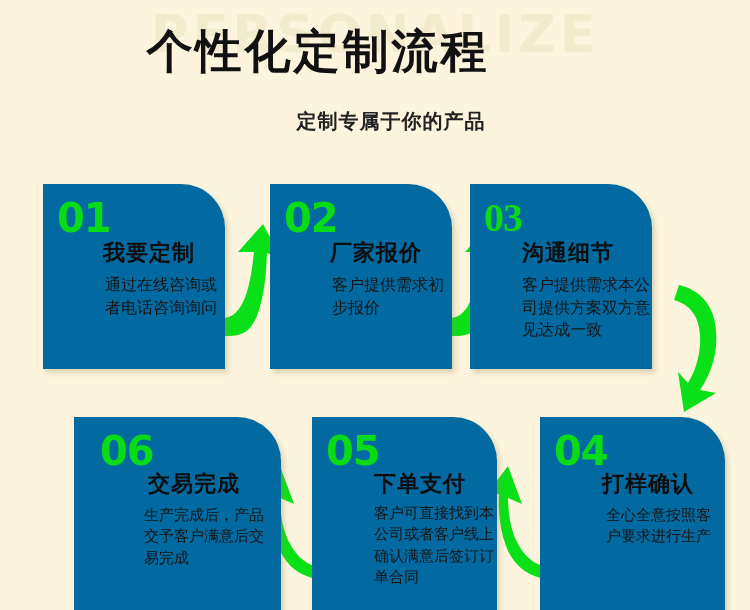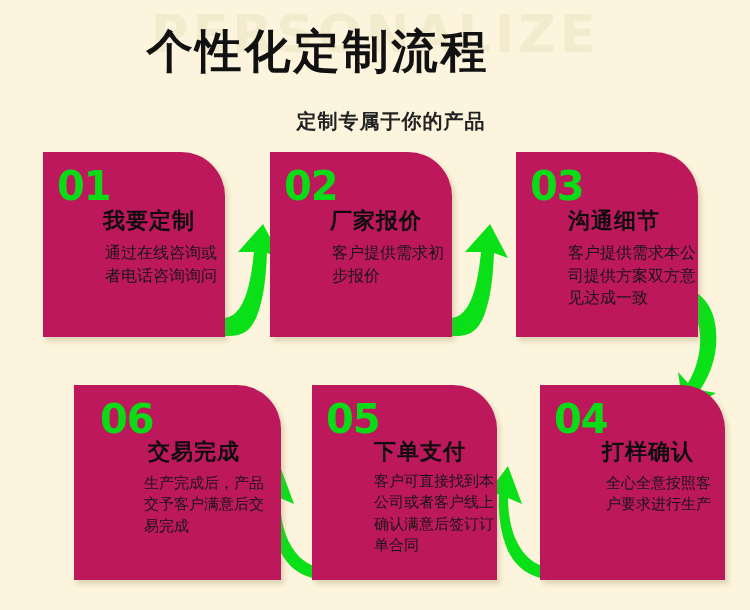--- a/index.html
+++ b/index.html
@@ -58,24 +58,25 @@
     font-size: 20px;
     font-weight: bold;
     color: #222222;
     letter-spacing: 1px;
     white-space: nowrap;
   }
 
   
   .card {
     position: absolute;
-    background: #be185d;
+    background: #0369a1;
     box-shadow: 3px 4px 5px rgba(150, 135, 95, 0.30);
     box-sizing: border-box;
     overflow: hidden;
+    margin-top: 32px;
   }
   .card-inner {
     position: relative;
     width: 100%;
     height: 100%;
   }
   .num {
     position: absolute;
     color: #09dc17;
     font-weight: bold;
@@ -99,21 +100,21 @@
     line-height: 1.42;
     font-weight: normal;
   }
 
   
   .top-row .card { top: 152px; height: 185px; }
   .top-row .num { top: 14px; left: 14px; }
 
   #card-01 { left: 43px;  width: 182px; border-radius: 0 44px 0 0; }
   #card-02 { left: 270px; width: 182px; border-radius: 0 44px 0 0; }
-  #card-03 { left: 516px; width: 182px; border-radius: 0 44px 0 0; }
+  #card-03 { left: 470px; width: 182px; border-radius: 0 44px 0 0; font-family: Liberation Serif, serif; }
 
   #card-01 .card-title { top: 58px; left: 60px; }
   #card-02 .card-title { top: 58px; left: 60px; }
   #card-03 .card-title { top: 58px; left: 52px; }
 
   #card-01 .card-body { top: 90px; left: 62px; width: 118px; }
   #card-02 .card-body { top: 90px; left: 62px; width: 118px; }
   #card-03 .card-body { top: 90px; left: 52px; width: 130px; }
 
   

